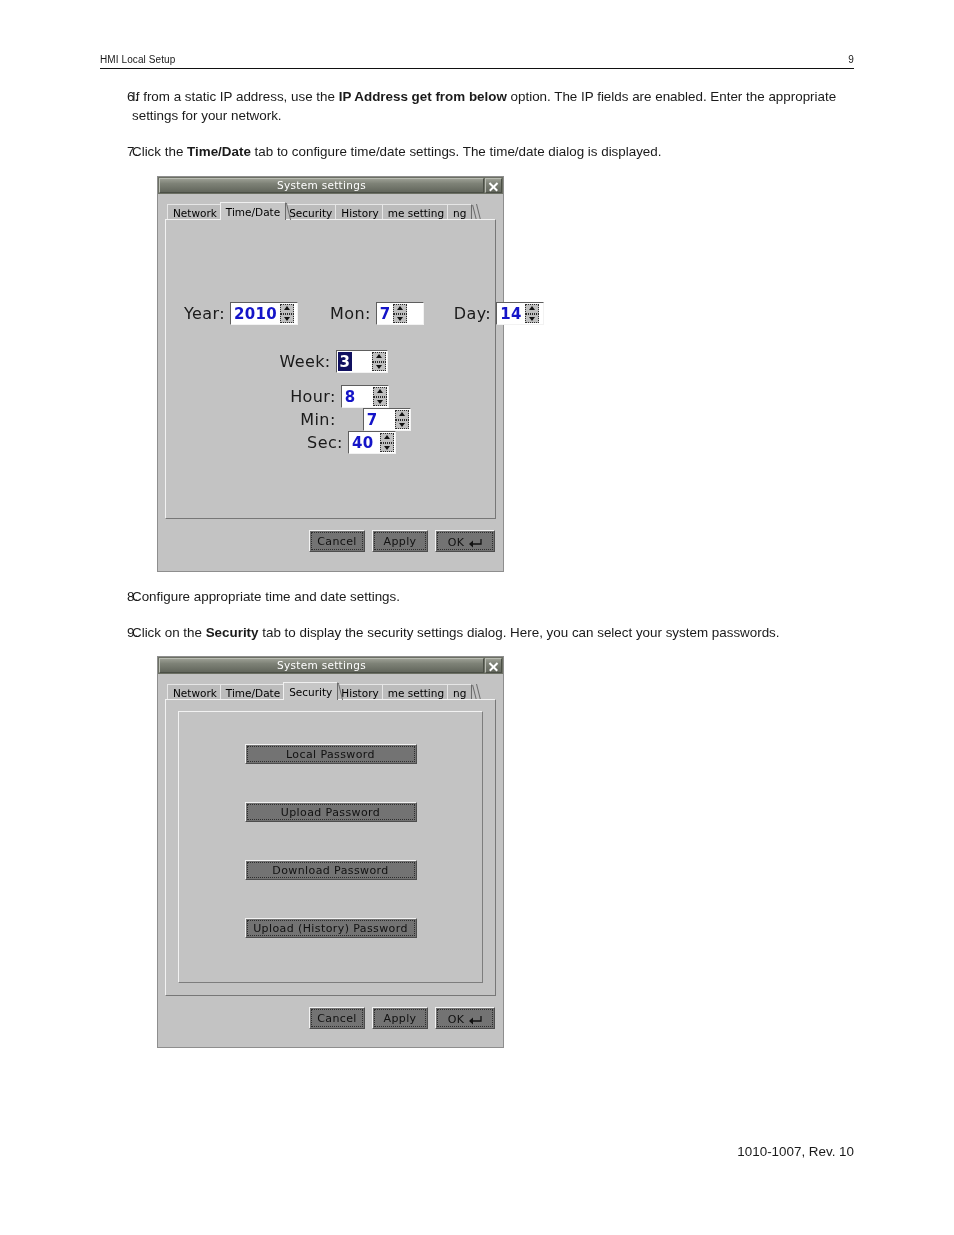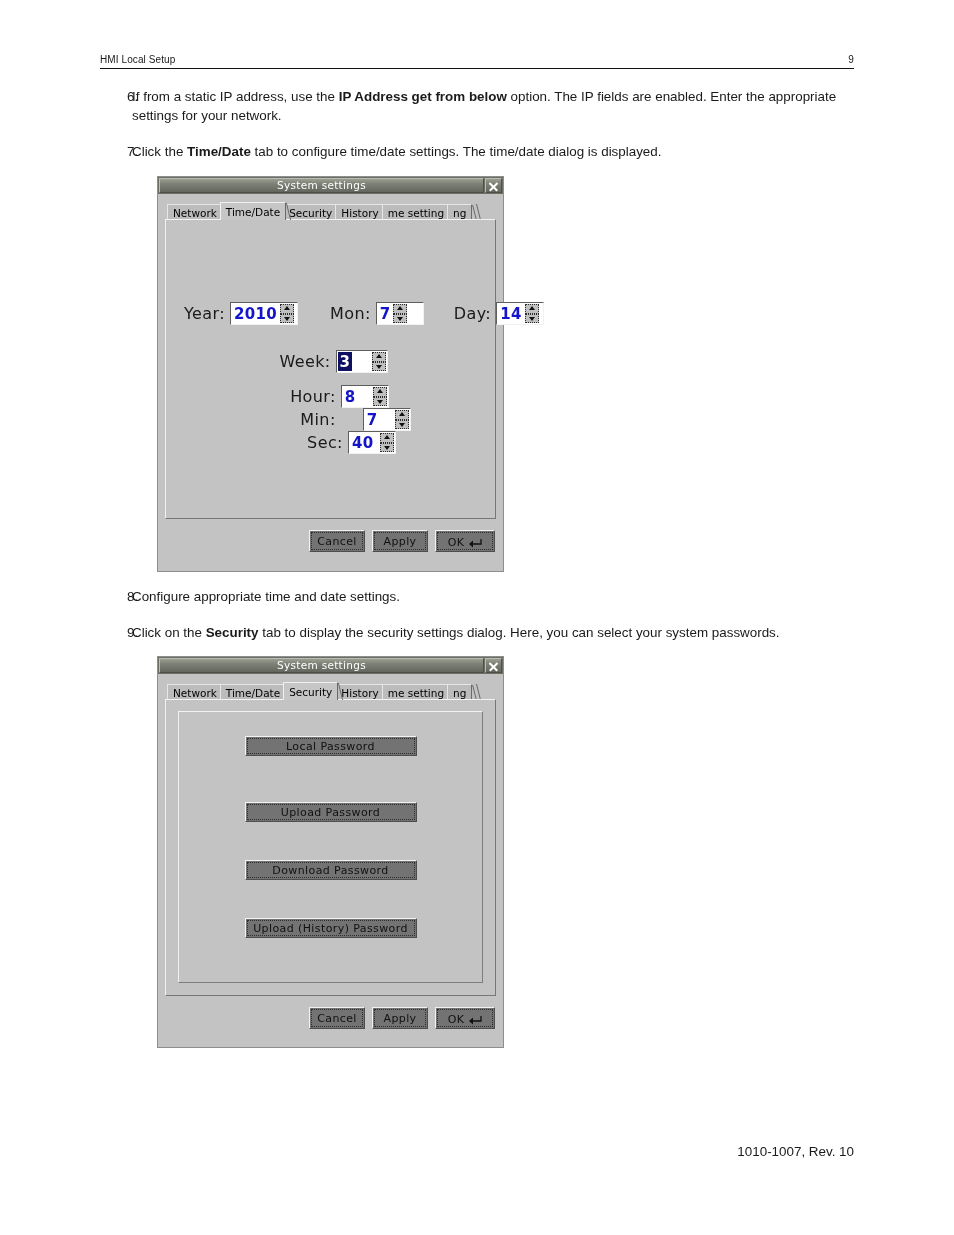--- a/index.html
+++ b/index.html
@@ -316,21 +316,21 @@
     border-right: 1.4px solid #7d7d7d;
     border-bottom: 1.4px solid #7d7d7d;
     box-sizing: border-box;
   }
   .sec-btn-wrap {
     position: absolute;
     left: 0; right: 0;
     display: flex;
     justify-content: center;
   }
-  .sec-btn-wrap.b1 { top: 24px; align-items: flex-end; }
+  .sec-btn-wrap.b1 { top: 32px; align-items: flex-end; }
   .sec-btn-wrap.b2 { top: 90px; }
   .sec-btn-wrap.b3 { top: 148px; }
   .sec-btn-wrap.b4 { top: 206px; }
 
   
   .btn {
     background: #737373;
     border-top: 1.4px solid #f2f2f2;
     border-left: 1.4px solid #f2f2f2;
     border-right: 1.4px solid #4d4d4d;

